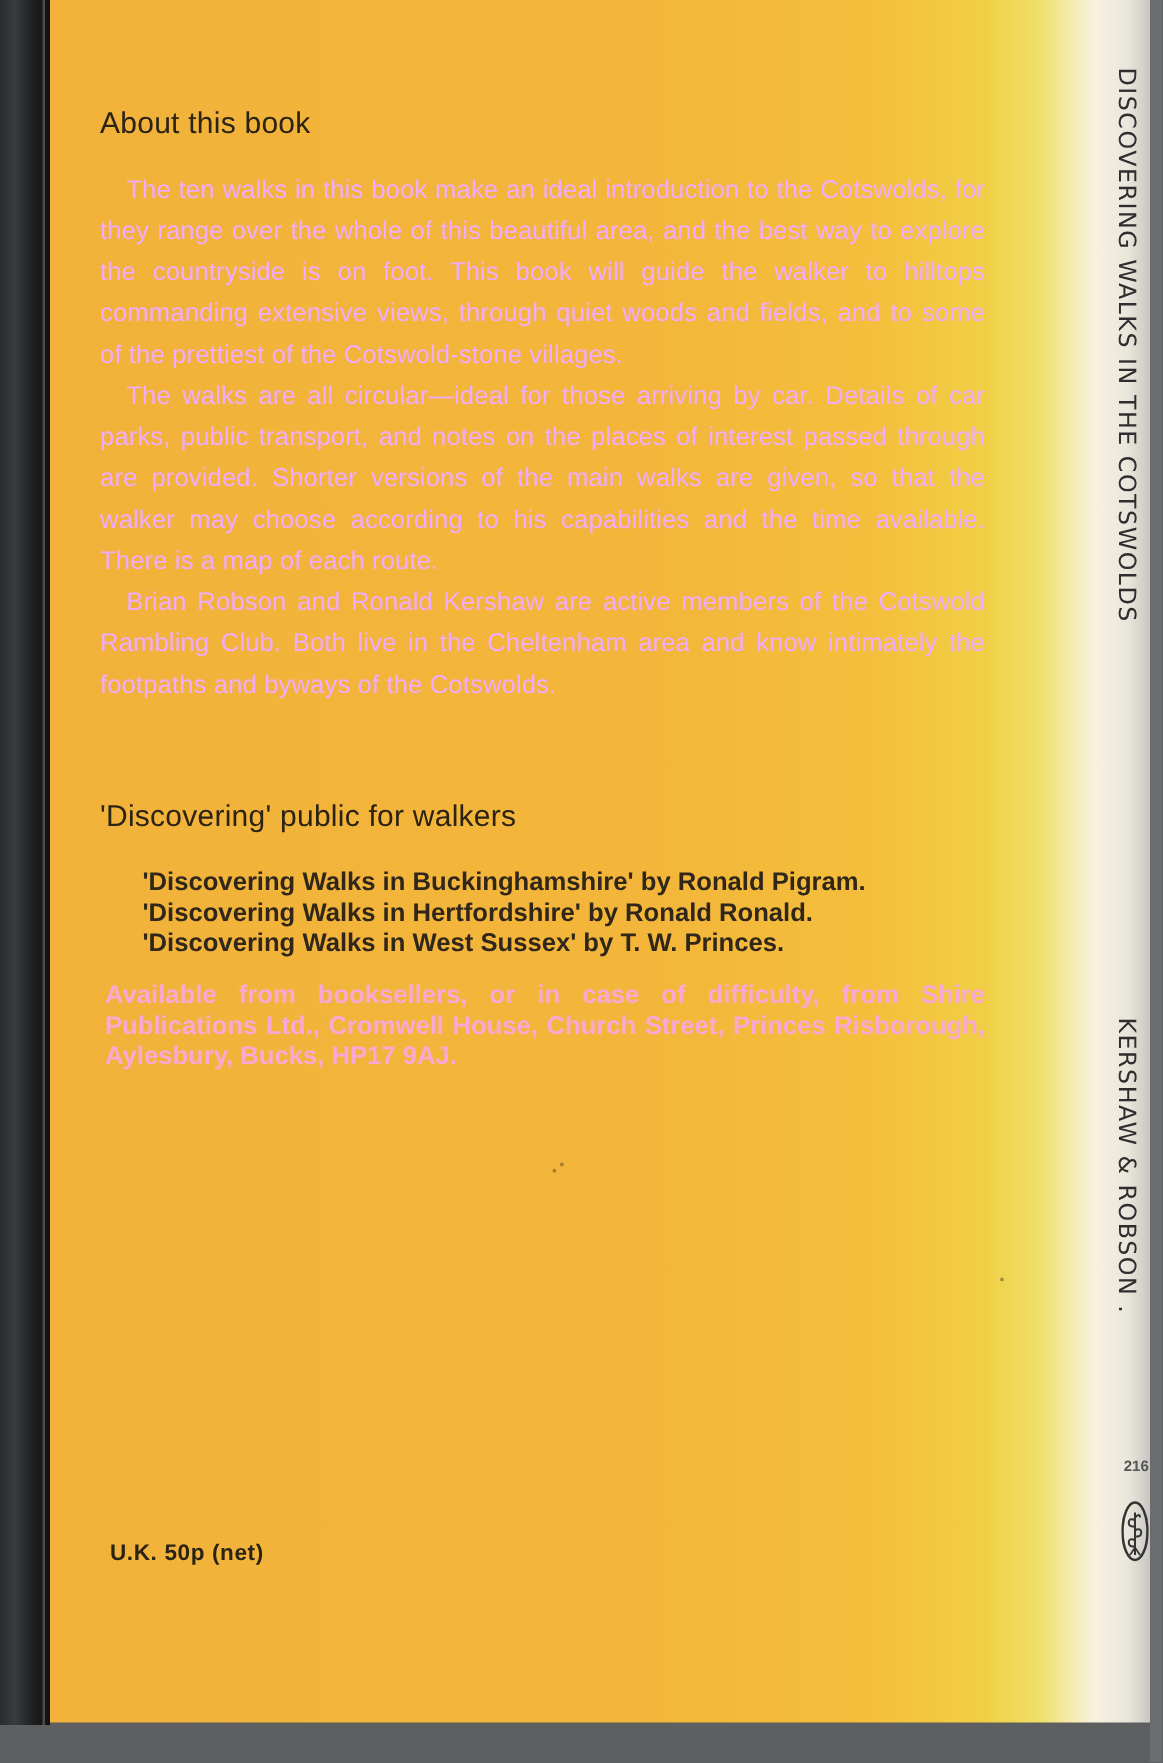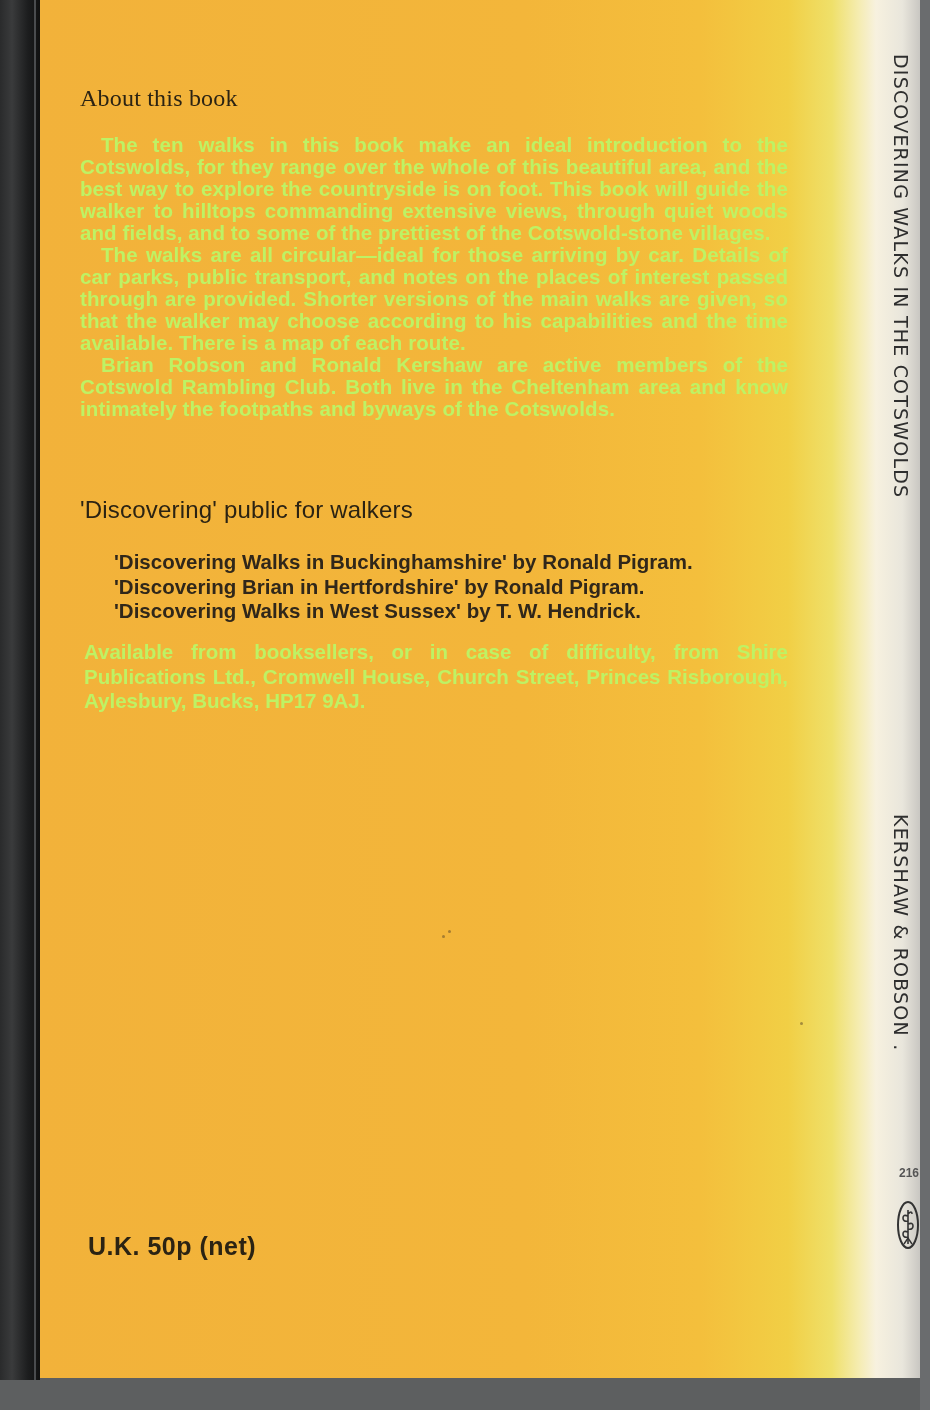--- a/index.html
+++ b/index.html
@@ -58,30 +58,30 @@
       color: #2b2313;
     }
     h2 {
       font-family: "Liberation Sans", sans-serif;
       font-weight: normal;
       font-size: 24px;
       margin: 0;
       letter-spacing: 0.2px;
       color: #2b2313;
     }
-    .about-title { margin-top: 5px; font-family: Liberation Serif, serif; }
+    .about-title { margin-top: 5px; }
     .para {
       font-size: 20.5px;
-      line-height: 22px;
+      line-height: 33px;
       text-align: justify;
       text-indent: 21px;
       margin: 0;
-      font-weight: bold;
+      font-weight: normal;
       letter-spacing: 0.1px;
-      color: #bef264;
+      color: #f0abfc;
     }
     .para.first { margin-top: 22px; }
     .books-title { margin-top: 76px; }
     .book-list {
       margin-top: 26px;
       padding: 0;
       list-style: none;
       margin-left: 34px;
     }
     .book-list li {
@@ -90,28 +90,28 @@
       font-weight: bold;
       color: #30271a;
       white-space: nowrap;
     }
     .availability {
       margin-top: 12px;
       font-size: 20.5px;
       line-height: 24.8px;
       font-weight: bold;
       text-align: justify;
-      color: #bef264;
+      color: #f9a8d4;
       padding-left: 4px;
     }
     .price {
       position: absolute;
       left: 88px;
       top: 1232px;
-      font-size: 25px;
+      font-size: 18px;
       font-weight: bold;
       color: #2b2313;
       letter-spacing: 0.5px;
     }
     .spine {
       position: absolute;
       left: 888px;
       top: 0;
       width: 32px;
       height: 1380px;
@@ -164,22 +164,22 @@
 
 <div class="content">
   <h2 class="about-title">About this book</h2>
   <p class="para first">The ten walks in this book make an ideal introduction to the Cotswolds, for they range over the whole of this beautiful area, and the best way to explore the countryside is on foot. This book will guide the walker to hilltops commanding extensive views, through quiet woods and fields, and to some of the prettiest of the Cotswold-stone villages.</p>
   <p class="para">The walks are all circular—ideal for those arriving by car. Details of car parks, public transport, and notes on the places of interest passed through are provided. Shorter versions of the main walks are given, so that the walker may choose according to his capabilities and the time available. There is a map of each route.</p>
   <p class="para">Brian Robson and Ronald Kershaw are active members of the Cotswold Rambling Club. Both live in the Cheltenham area and know intimately the footpaths and byways of the Cotswolds.</p>
 
   <h2 class="books-title">'Discovering' public for walkers</h2>
   <ul class="book-list">
     <li>'Discovering Walks in Buckinghamshire' by Ronald Pigram.</li>
-    <li>'Discovering Brian in Hertfordshire' by Ronald Pigram.</li>
-    <li>'Discovering Walks in West Sussex' by T. W. Hendrick.</li>
+    <li>'Discovering Walks in Hertfordshire' by Ronald Ronald.</li>
+    <li>'Discovering Walks in West Sussex' by T. W. Princes.</li>
   </ul>
   <div class="availability">Available from booksellers, or in case of difficulty, from Shire Publications Ltd., Cromwell House, Church Street, Princes Risborough, Aylesbury, Bucks, HP17 9AJ.</div>
 </div>
 
 <div class="price">U.K. 50p (net)</div>
 
 <div class="spine">
   <div class="spine-text spine-title">DISCOVERING WALKS IN THE COTSWOLDS</div>
   <div class="spine-text spine-authors">KERSHAW &amp; ROBSON .</div>
   <div class="spine-number">216</div>

